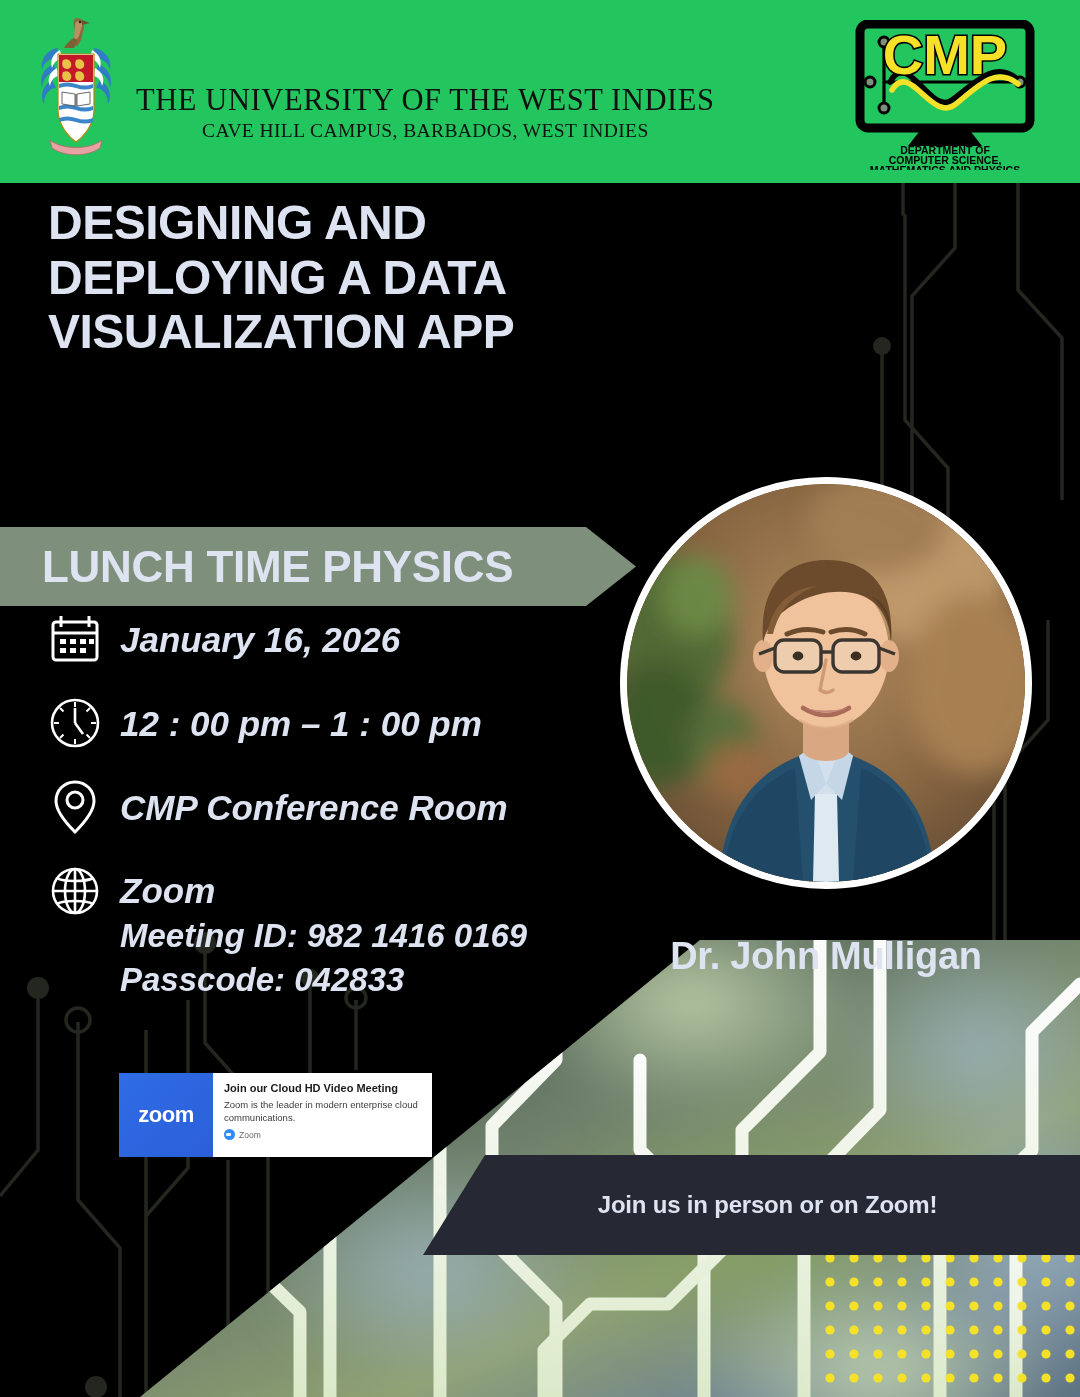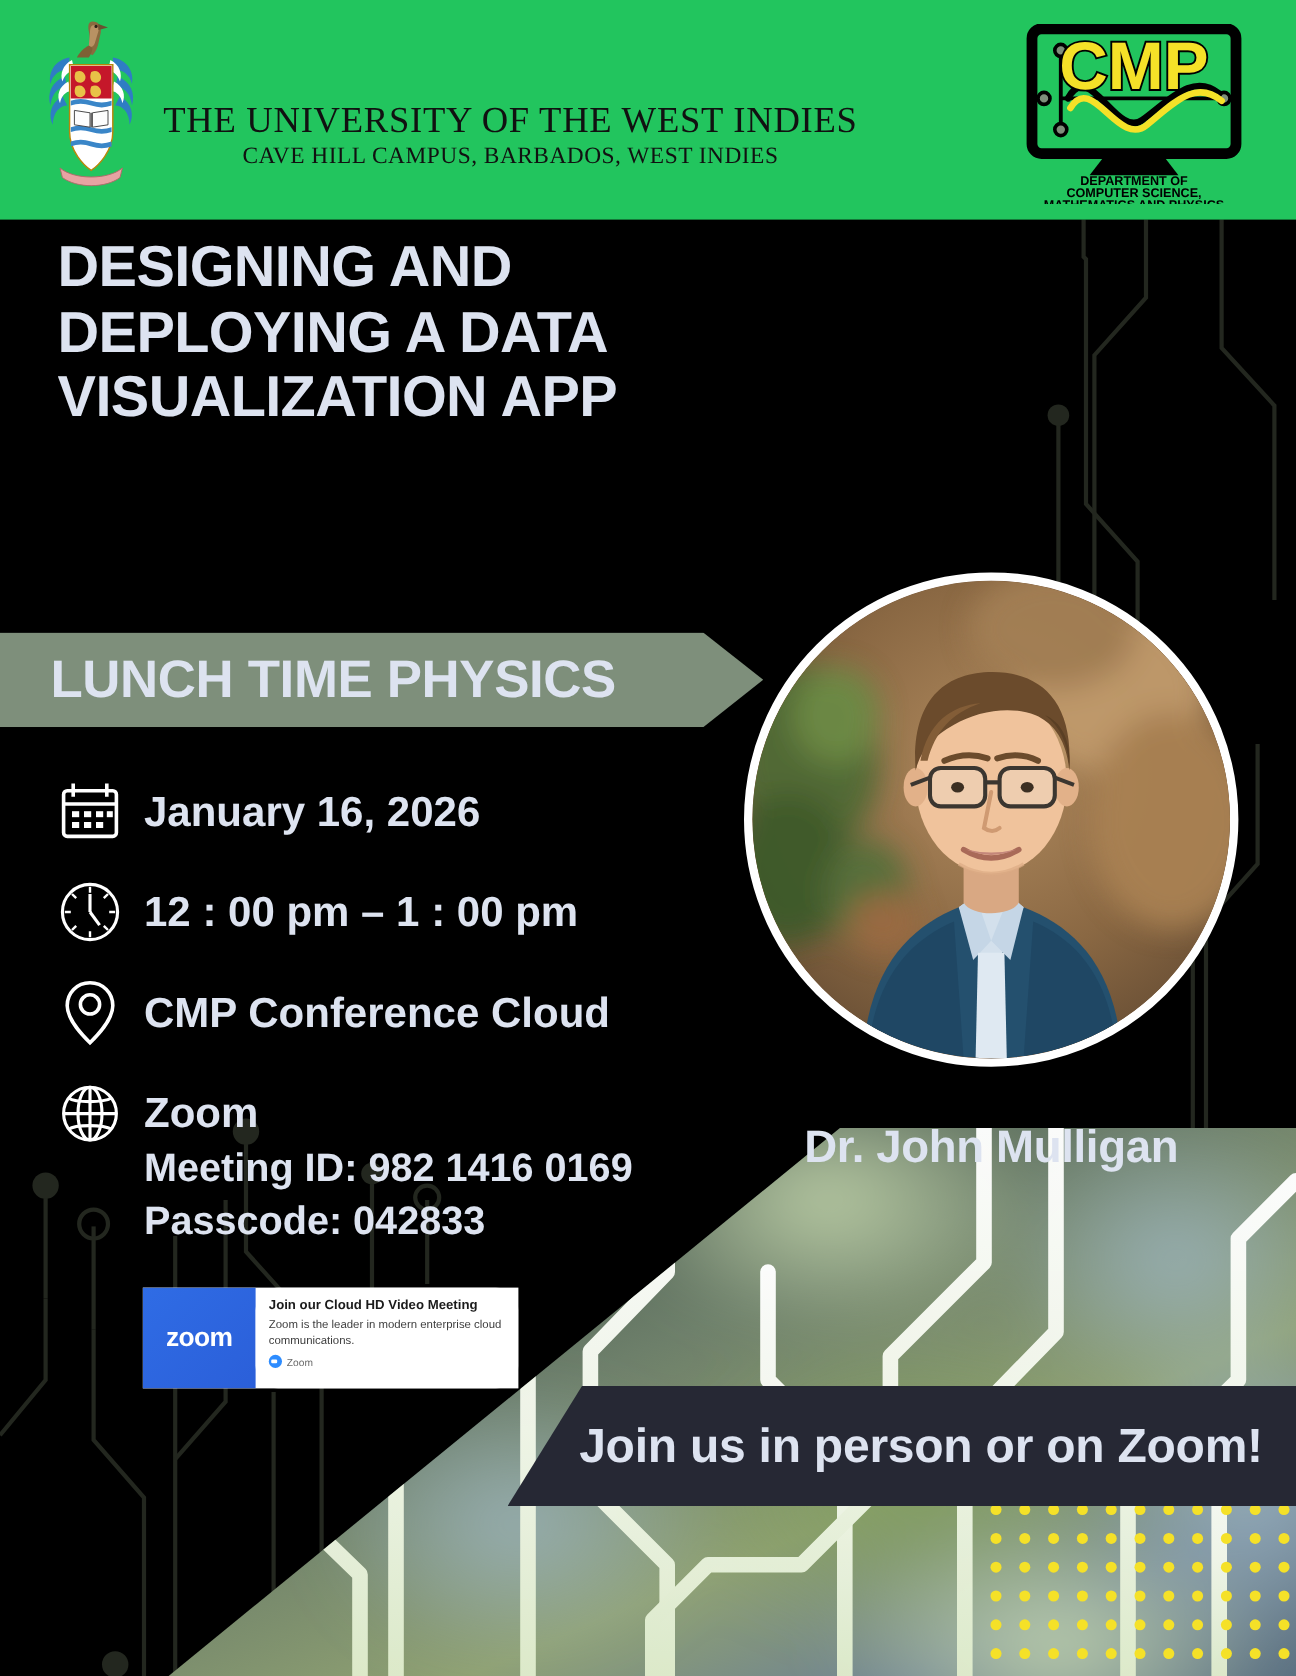--- a/index.html
+++ b/index.html
@@ -64,21 +64,21 @@
     background: #7e8f7b;
     clip-path: polygon(0 0, 586px 0, 636px 50%, 586px 100%, 0 100%);
     display: flex; align-items: center;
   }
   .seminar-banner span {
     margin-left: 42px; color: #dde3f0;
     font-size: 44px; font-weight: 700; letter-spacing: -0.3px;
   }
 
   
-  .details { position: absolute; left: 44px; top: 645px; z-index: 25; width: 560px; }
+  .details { position: absolute; left: 44px; top: 608px; z-index: 25; width: 560px; font-style: italic; }
   .detail-row { display: flex; align-items: flex-start; margin-bottom: 22px; }
   .detail-icon {
     width: 62px; min-width: 62px; height: 62px;
     display: flex; align-items: center; justify-content: center;
   }
   .detail-text {
     margin-left: 14px; color: #dde3f0;
     font-size: 35px; font-weight: 700; line-height: 1.0;
     padding-top: 14px; white-space: nowrap;
   }
@@ -135,21 +135,21 @@
 
   
   .bottom-banner {
     position: absolute; left: 423px; top: 1155px;
     width: 657px; height: 100px; z-index: 30;
     background: #262834;
     clip-path: polygon(62px 0, 657px 0, 657px 100px, 0 100px);
     display: flex; align-items: center; justify-content: center;
   }
   .bottom-banner span {
-    color: #dde3f0; font-size: 40px; font-weight: 700;
+    color: #dde3f0; font-size: 24px; font-weight: 700;
     letter-spacing: -0.2px; padding-left: 32px;
   }
 </style>
 </head>
 <body>
 
 <div class="poster">
 
   <svg class="bg-circuit" width="1080" height="1397" viewBox="0 0 1080 1397">
     <g stroke="#23271f" stroke-width="3.5" fill="none" stroke-linejoin="miter">
@@ -457,21 +457,21 @@
       <div class="detail-text">12 : 00 pm – 1 : 00 pm</div>
     </div>
 
     <div class="detail-row">
       <div class="detail-icon">
         <svg width="52" height="58" viewBox="0 0 52 58" fill="none" stroke="#ffffff" stroke-width="3">
           <path d="M26 4 C15 4 7 12.5 7 23 C7 35 20 48 26 54 C32 48 45 35 45 23 C45 12.5 37 4 26 4 Z"></path>
           <circle cx="26" cy="22" r="8"></circle>
         </svg>
       </div>
-      <div class="detail-text">CMP Conference Cloud</div>
+      <div class="detail-text">CMP Conference Room</div>
     </div>
 
     <div class="detail-row">
       <div class="detail-icon">
         <svg width="54" height="54" viewBox="0 0 54 54" fill="none" stroke="#ffffff" stroke-width="2.6">
           <circle cx="27" cy="27" r="22"></circle>
           <ellipse cx="27" cy="27" rx="10" ry="22"></ellipse>
           <line x1="5" y1="27" x2="49" y2="27"></line>
           <path d="M9 14 C15 18 38 18 45 14"></path>
           <path d="M9 40 C15 36 38 36 45 40"></path>

